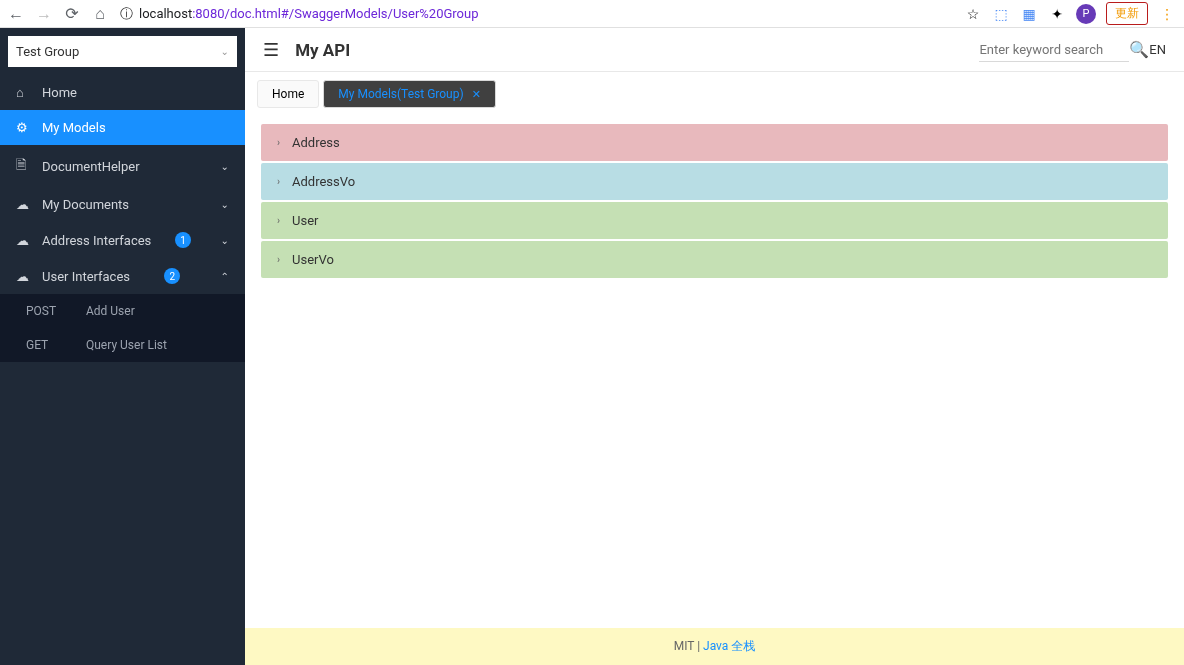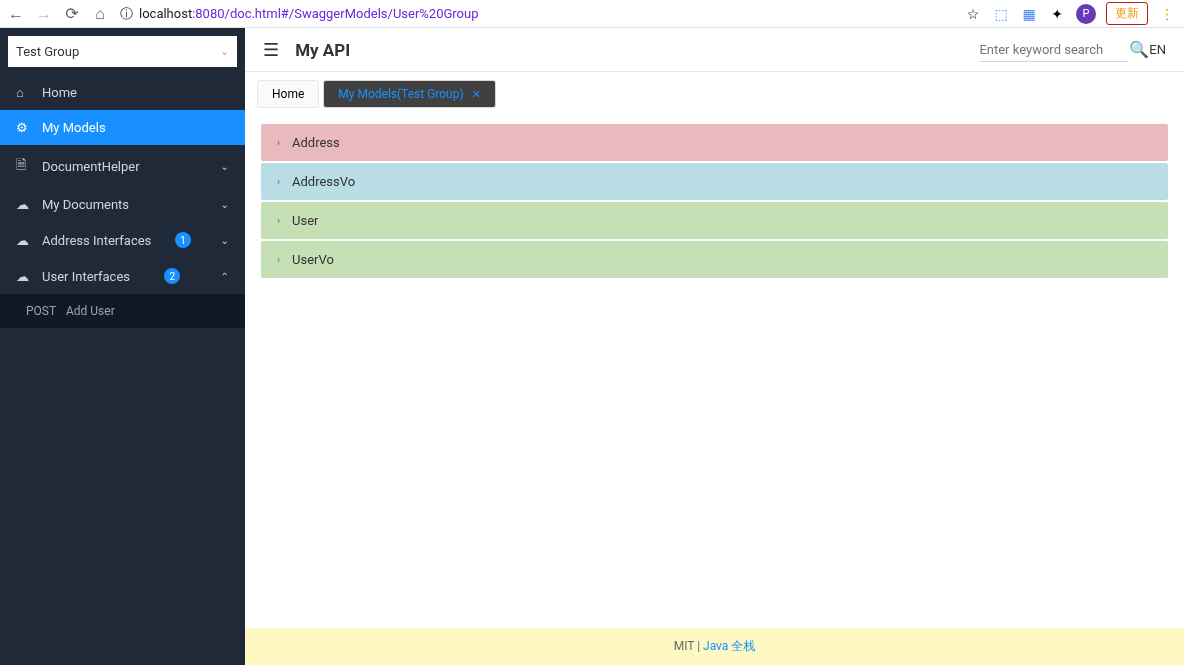--- a/index.html
+++ b/index.html
@@ -20,21 +20,21 @@
     
     .app { display: flex; height: calc(665px - 28px); }
     .sidebar { width: 245px; background: #1f2937; color: #d1d5db; display: flex; flex-direction: column; }
     .group-select { margin: 8px; background: #fff; border-radius: 0; padding: 8px 8px; display: flex; justify-content: space-between; align-items: center; color: #333; font-size: 13px; cursor: pointer; }
     .nav-item { padding: 10px 16px; display: flex; align-items: center; gap: 10px; font-size: 13px; cursor: pointer; color: #d1d5db; }
     .nav-item.active { background: #1890ff; color: #fff; }
     .nav-item .icon { width: 16px; display: flex; align-items: center; }
     .nav-item .expand { margin-left: auto; font-size: 10px; }
     .badge { background: #1890ff; color: #fff; border-radius: 50%; width: 16px; height: 16px; font-size: 10px; display: flex; align-items: center; justify-content: center; margin-left: auto; margin-right: 6px; }
     .sub-items { background: #111827; }
-    .sub-item { padding: 10px 16px 10px 26px; display: flex; font-size: 12px; cursor: pointer; color: #9ca3af; }
+    .sub-item { padding: 10px 16px 10px 26px; display: flex; gap: 20px; font-size: 12px; cursor: pointer; color: #9ca3af; }
     .method { width: 40px; }
     
     
     .main { flex: 1; display: flex; flex-direction: column; background: #fff; }
     .header { height: 44px; display: flex; align-items: center; padding: 0 18px; border-bottom: 1px solid #e8e8e8; gap: 16px; }
     .menu-toggle { font-size: 18px; cursor: pointer; color: #333; }
     .api-title { font-size: 17px; color: #333; font-weight: 700; text-align: center; }
     .header-right { margin-left: auto; display: flex; align-items: center; }
     .search-input { border: none; border-bottom: 1px solid #d9d9d9; padding: 4px 0; font-size: 13px; width: 150px; outline: none; color: #999; }
     .search-icon { font-size: 16px; cursor: pointer; color: #333; }
@@ -115,20 +115,24 @@
       <span class="icon">☁</span>
       <span>User Interfaces</span>
       <span class="badge">2</span>
       <span class="expand">⌃</span>
     </div>
     <div class="sub-items">
       <div class="sub-item">
         <span class="method">POST</span>
         <span>Add User</span>
       </div>
+      <div class="sub-item">
+        <span class="method">GET</span>
+        <span>Query User List</span>
+      </div>
     </div>
   </div>
 
   <div class="main">
     <div class="header">
       <span class="menu-toggle">☰</span>
       <span class="api-title">My API</span>
       <div class="header-right">
         <input class="search-input" placeholder="Enter keyword search" style="">
         <span class="search-icon">🔍</span>

